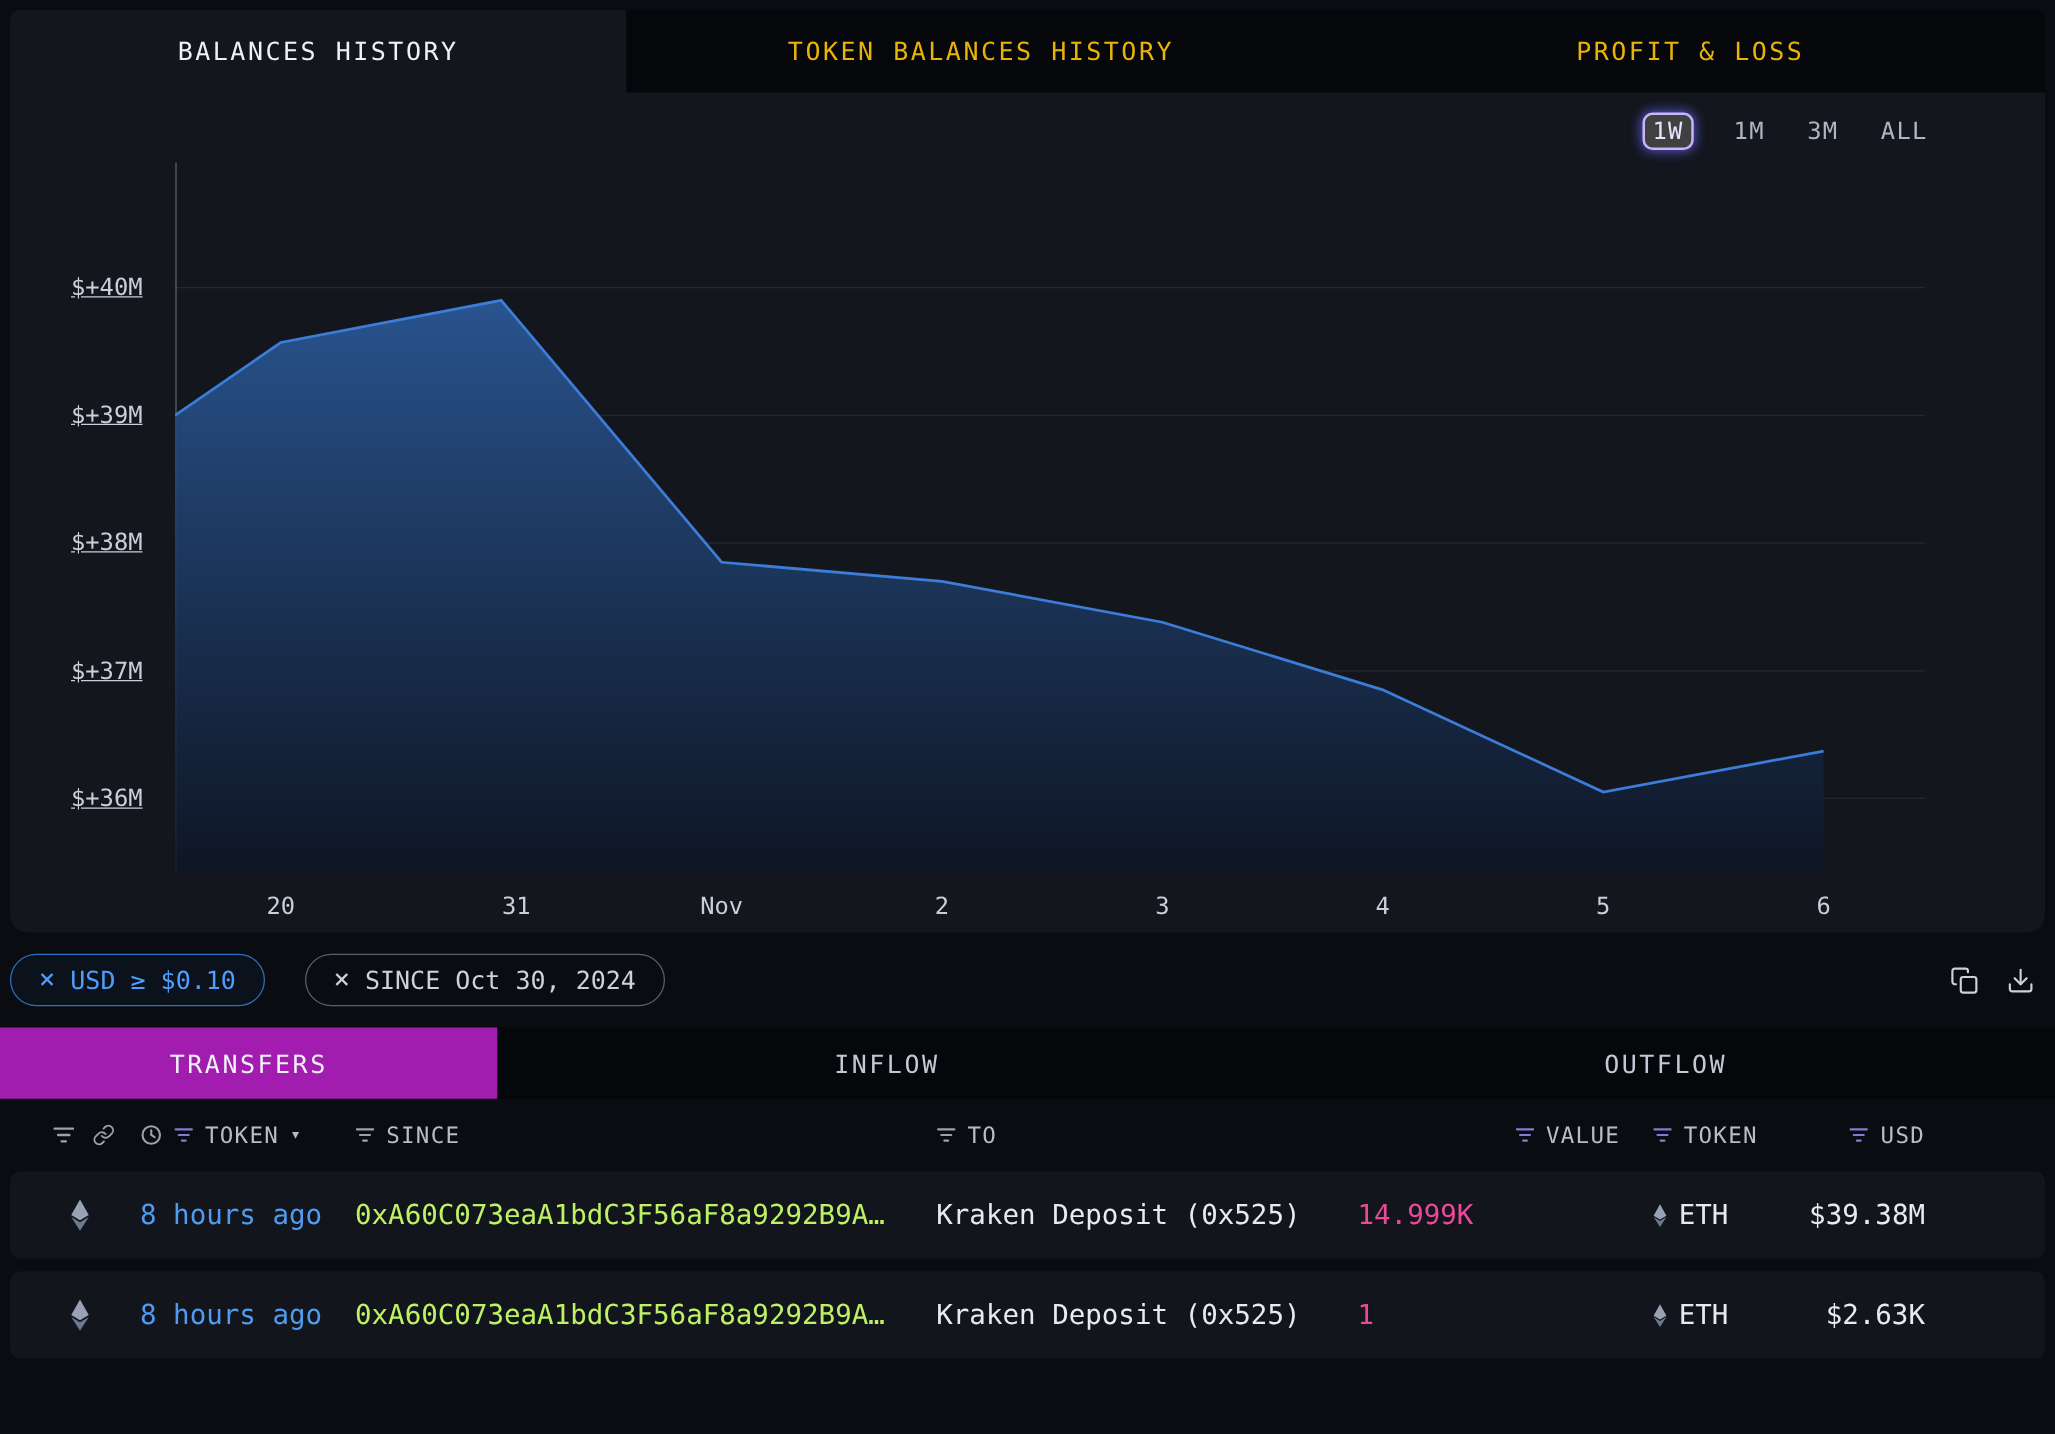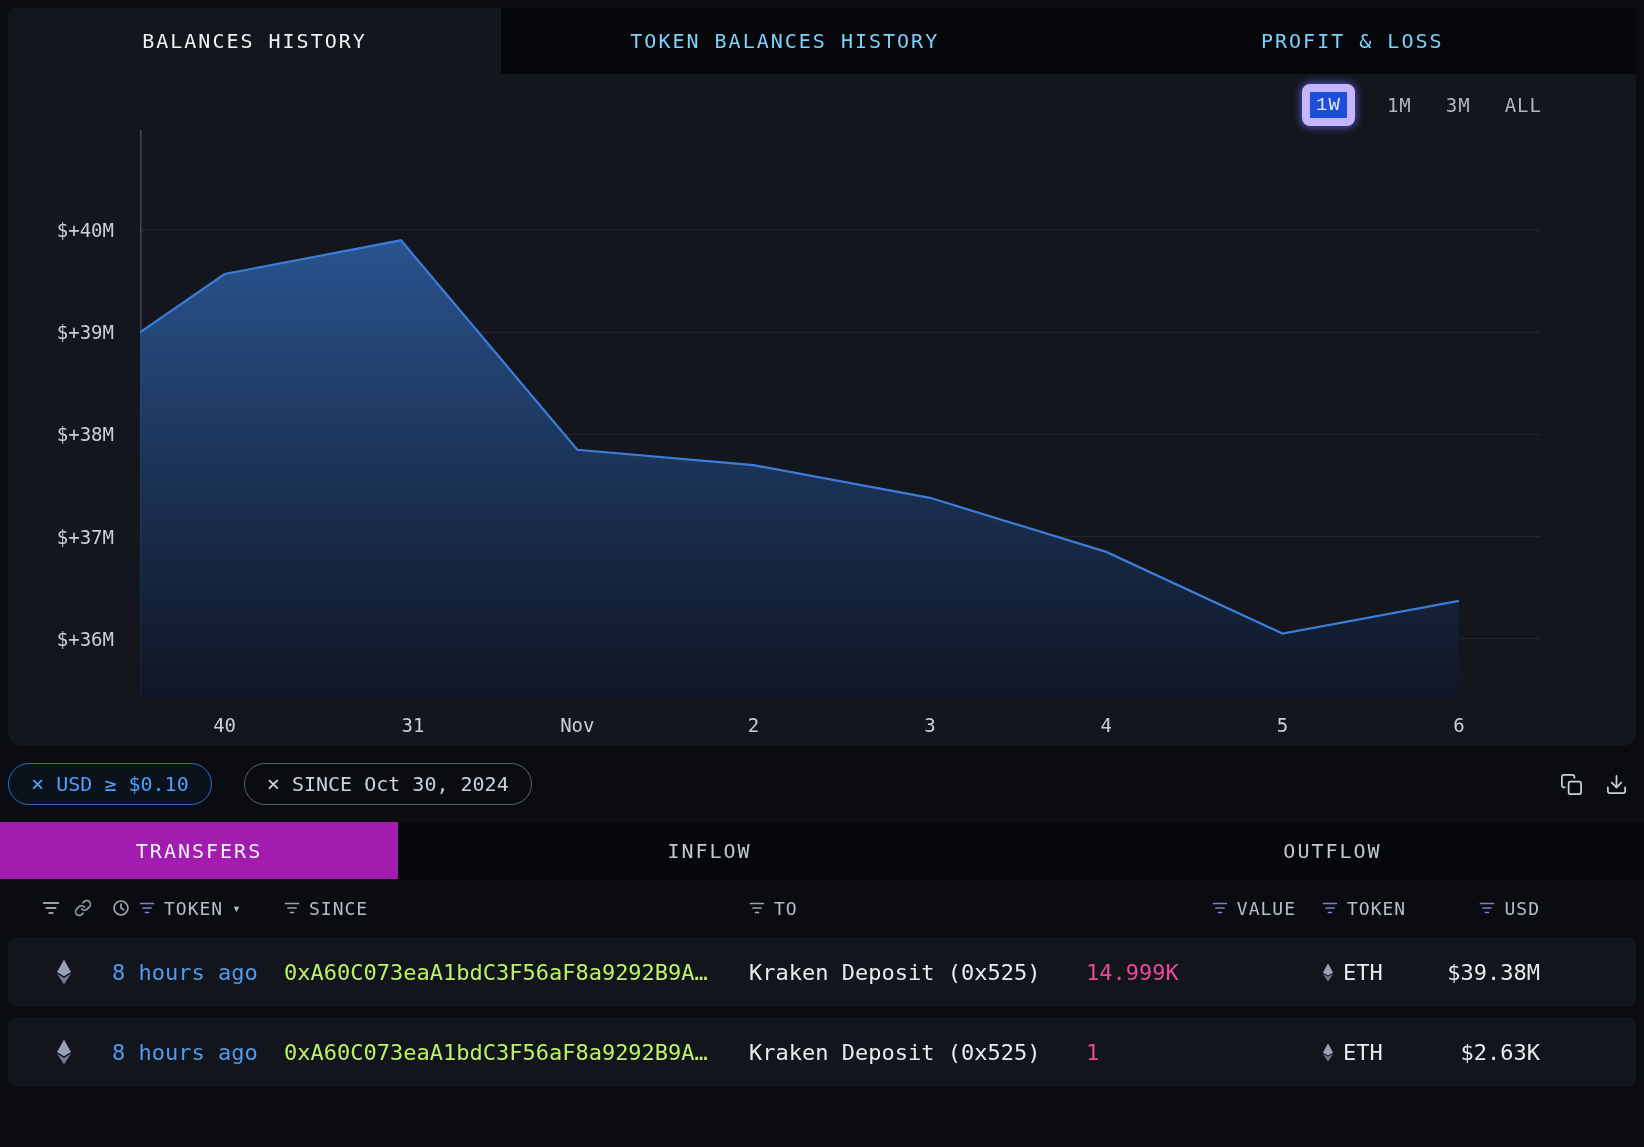--- a/index.html
+++ b/index.html
@@ -12,45 +12,44 @@
   .panel {
     margin:8px 8px 0;
     background:#13161d;
     border-radius:8px 8px 14px 14px;
     overflow:hidden;
   }
   
   .top-tabs { display:flex; height:66px; }
   .top-tab {
     flex:1; display:flex; align-items:center; justify-content:center;
-    font-size:20px; letter-spacing:2px; color:#7dd3fc;
+    font-size:20px; letter-spacing:2px; color:#eab308;
     background:#05070a; cursor:pointer; white-space:nowrap;
   }
   .top-tab:first-child { flex:0 0 493px; }
   .top-tab.active { background:#13161d; color:#eef1f5; }
   
   .range-row { display:flex; justify-content:flex-end; align-items:center; gap:30px; height:34px; margin:14px 92px 0 0; }
   .range-btn {
     background:none; border:none; color:#aeb6c2; font-family:inherit;
     font-size:19px; letter-spacing:1px; cursor:pointer; padding:2px 2px;
   }
   .range-btn.active {
-    color:#e3e4ff; border:8px solid #c4b5fd; border-radius:8px;
-    padding:2px 6px; background:#1d4ed8;
+    color:#e3e4ff; border:2px solid #c4b5fd; border-radius:8px;
+    padding:2px 6px; background:#404040;
     box-shadow:0 0 9px 1px rgba(99,98,232,0.85);
-    font-family:Liberation Mono, monospace;
   }
   
   .chart-wrap { position:relative; height:616px; margin-top:8px; }
   .plot { position:absolute; left:132px; top:0; width:1400px; height:568px; }
   .plot svg { width:100%; height:100%; display:block; }
   .y-labels { position:absolute; left:0; top:0; width:118px; height:568px; }
   .y-labels span {
     position:absolute; right:12px; transform:translateY(-50%);
-    color:#c9cfd9; font-size:19px; white-space:nowrap;
+    color:#c9cfd9; font-size:19px; white-space:nowrap;text-decoration:underline;
   }
   .x-labels { position:absolute; left:132px; top:584px; width:1400px; height:28px; }
   .x-labels span {
     position:absolute; transform:translateX(-50%);
     color:#c9cfd9; font-size:19px; white-space:nowrap;
   }
   
   .filter-row { display:flex; align-items:center; gap:32px; margin:14px 16px 0 8px; height:48px; }
   .chip {
     display:inline-flex; align-items:center; gap:12px;
@@ -146,21 +145,21 @@
             <line x1="0" y1="202.3" x2="1400" y2="202.3" stroke="rgba(255,255,255,0.08)" stroke-width="1"></line>
             <line x1="0" y1="304.4" x2="1400" y2="304.4" stroke="rgba(255,255,255,0.08)" stroke-width="1"></line>
             <line x1="0" y1="406.6" x2="1400" y2="406.6" stroke="rgba(255,255,255,0.08)" stroke-width="1"></line>
             <line x1="0" y1="508.7" x2="1400" y2="508.7" stroke="rgba(255,255,255,0.08)" stroke-width="1"></line>
             <line x1="0.8" y1="0" x2="0.8" y2="568" stroke="rgba(255,255,255,0.22)" stroke-width="1.5"></line>
             <path d="M0.0 202.3 L84.6 144.0 L261.0 110.3 L437.3 319.8 L613.6 335.1 L789.9 367.8 L966.2 421.9 L1142.6 503.6 L1318.9 470.9 L1318.9 568 L0.0 568 Z" fill="url(#areaGrad)"></path>
             <path d="M0.0 202.3 L84.6 144.0 L261.0 110.3 L437.3 319.8 L613.6 335.1 L789.9 367.8 L966.2 421.9 L1142.6 503.6 L1318.9 470.9" fill="none" stroke="#3b7dd8" stroke-width="2.2"></path>
           </svg>
       </div>
       <div class="x-labels">
-          <span style="left: 84.6px;">40</span>
+          <span style="left: 84.6px;">20</span>
           <span style="left: 273px;">31</span>
           <span style="left: 437.3px;">Nov</span>
           <span style="left: 613.6px;">2</span>
           <span style="left: 789.9px;">3</span>
           <span style="left: 966.2px;">4</span>
           <span style="left: 1142.6px;">5</span>
           <span style="left: 1318.9px;">6</span>
         </div>
     </div>
   </section>

